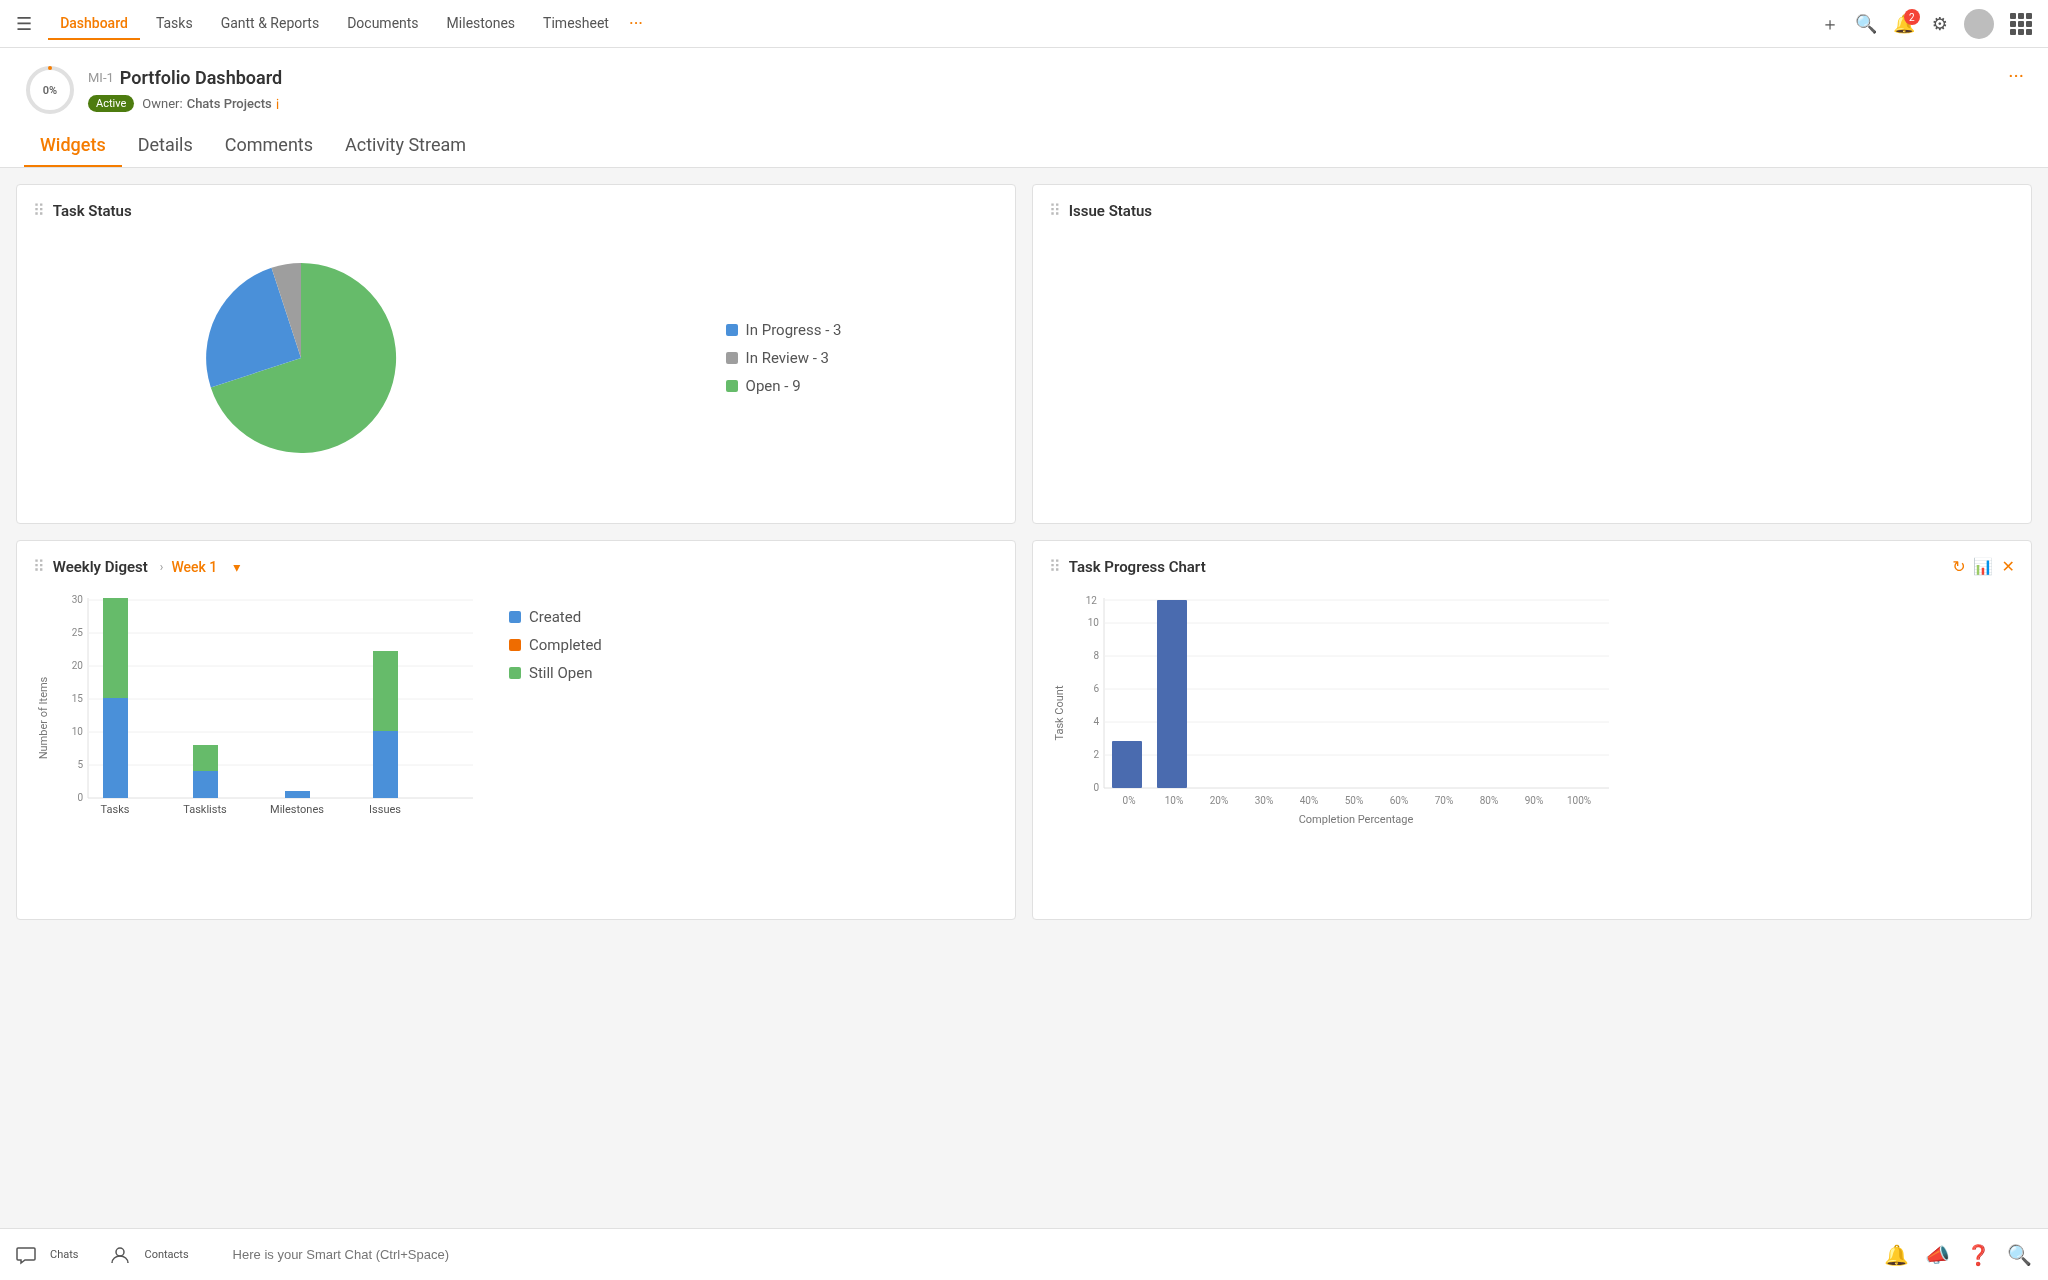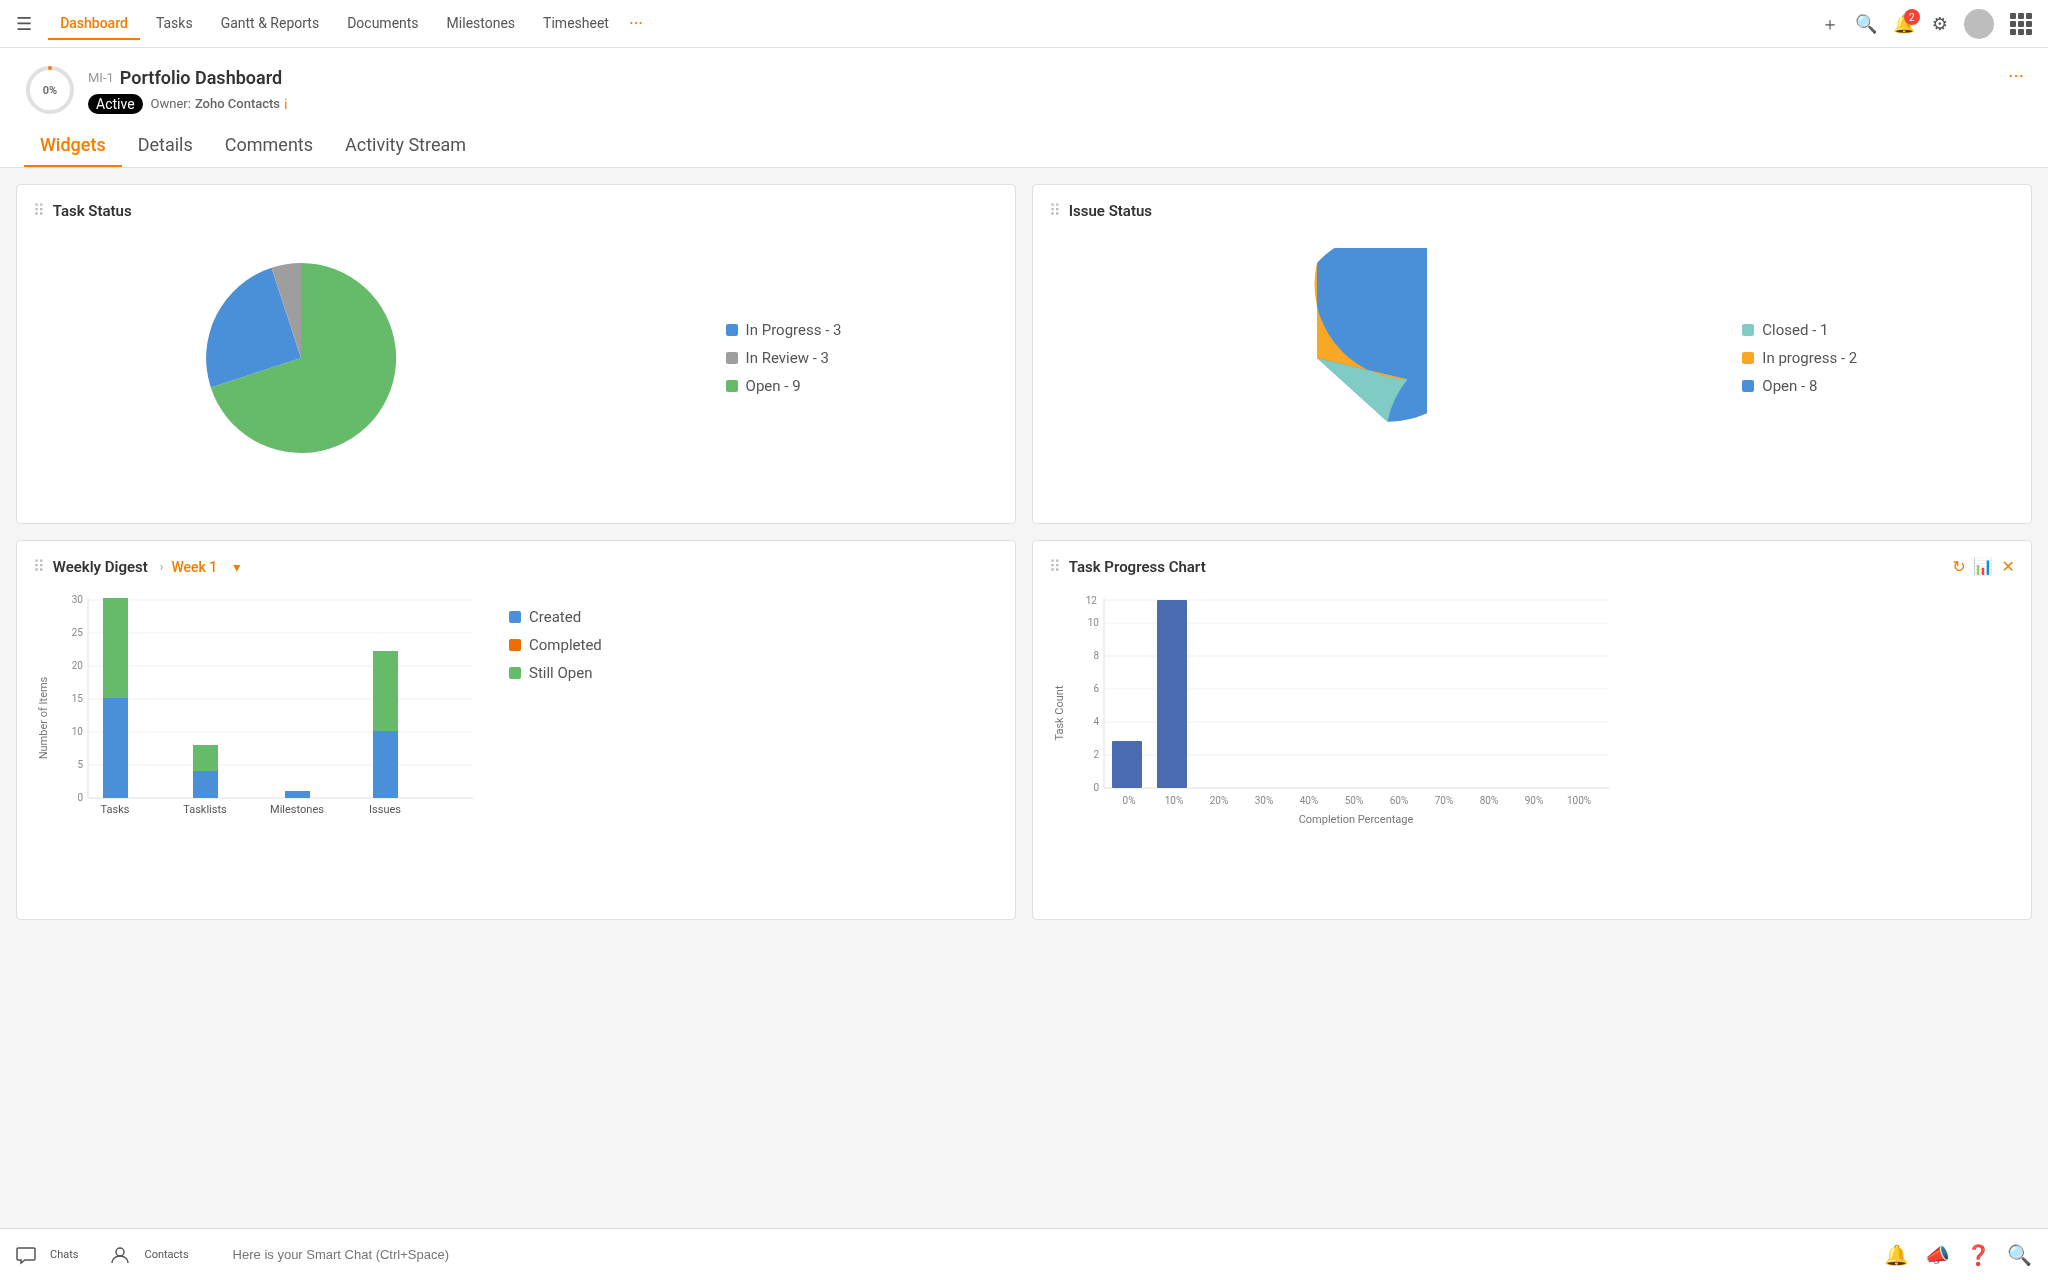--- a/index.html
+++ b/index.html
@@ -42,21 +42,21 @@
       padding: 16px 24px 0;
       border-bottom: 1px solid #e0e0e0;
     }
     .project-title-row { display: flex; align-items: flex-start; justify-content: space-between; margin-bottom: 8px; }
     .project-id { color: #999; font-size: 13px; margin-right: 6px; }
     .project-title { font-size: 18px; font-weight: 600; color: #333; }
     .progress-circle-container { display: flex; align-items: center; gap: 16px; }
     .progress-circle { position: relative; width: 52px; height: 52px; }
     .progress-circle svg { transform: rotate(-90deg); }
     .progress-text { position: absolute; top: 50%; left: 50%; transform: translate(-50%, -50%); font-size: 11px; font-weight: 600; color: #666; }
-    .active-badge { background: #000000; color: #fff; font-size: 14px; padding: 2px 8px; border-radius: 10px; margin-right: 8px; }
+    .active-badge { background: #4d7c0f; color: #fff; font-size: 11px; padding: 2px 8px; border-radius: 10px; margin-right: 8px; }
     .owner-text { color: #666; font-size: 13px; }
     .info-icon { color: #f57c00; font-size: 14px; margin-left: 4px; cursor: pointer; }
     .more-dots { color: #f57c00; font-size: 20px; cursor: pointer; }
 
     
     .page-tabs { display: flex; gap: 0; padding: 0 0; margin-top: 8px; }
     .page-tab {
       padding: 10px 16px;
       cursor: pointer;
       color: #555;
@@ -170,21 +170,21 @@
         </div>
       </div>
       <div>
         <div style="display:flex;align-items:center;margin-bottom:6px;">
           <span class="project-id">MI-1</span>
           <span class="project-title">Portfolio Dashboard</span>
         </div>
         <div style="display:flex;align-items:center;">
           <span class="active-badge">Active</span>
           <span class="owner-text">Owner:</span>
-          <span class="owner-text" style="margin-left:4px;font-weight:500;">Zoho Contacts</span>
+          <span class="owner-text" style="margin-left:4px;font-weight:500;">Chats Projects</span>
           <span class="info-icon">ℹ</span>
         </div>
       </div>
     </div>
     <span class="more-dots">···</span>
   </div>
   <div class="page-tabs">
     <div class="page-tab active">Widgets</div>
     <div class="page-tab">Details</div>
     <div class="page-tab">Comments</div>
@@ -225,47 +225,20 @@
           <span>Open - 9</span>
         </div>
       </div>
     </div>
   </div>
 
   <div class="widget-card">
     <div class="widget-header">
       <span class="drag-icon">⠿</span>
       <span class="widget-title">Issue Status</span>
-    </div>
-    <div class="pie-container">
-      <svg width="220" height="220" viewBox="0 0 220 220">
-
-        <g transform="translate(110,110)">
-
-          <path d="M0,0 L0,-95 A95,95 0 1,1 70.5,63.8 Z" fill="#4a90d9"></path>
-
-          <path d="M0,0 L70.5,63.8 A95,95 0 0,1 90.5,21.5 Z" fill="#80cbc4"></path>
-
-          <path d="M0,0 L90.5,21.5 A95,95 0 0,1 0,-95 Z" fill="#f9a825"></path>
-        </g>
-      </svg>
-      <div class="legend">
-        <div class="legend-item">
-          <div class="legend-dot" style="background:#80cbc4;"></div>
-          <span>Closed - 1</span>
-        </div>
-        <div class="legend-item">
-          <div class="legend-dot" style="background:#f9a825;"></div>
-          <span>In progress - 2</span>
-        </div>
-        <div class="legend-item">
-          <div class="legend-dot" style="background:#4a90d9;"></div>
-          <span>Open - 8</span>
-        </div>
-      </div>
     </div>
   </div>
 
   <div class="widget-card weekly-digest-card">
     <div class="widget-header">
       <span class="drag-icon">⠿</span>
       <span class="widget-title">Weekly Digest</span>
       <span style="color:#999;font-size:12px;margin-left:4px;">›</span>
       <span class="digest-week">
         <span>Week 1</span>

